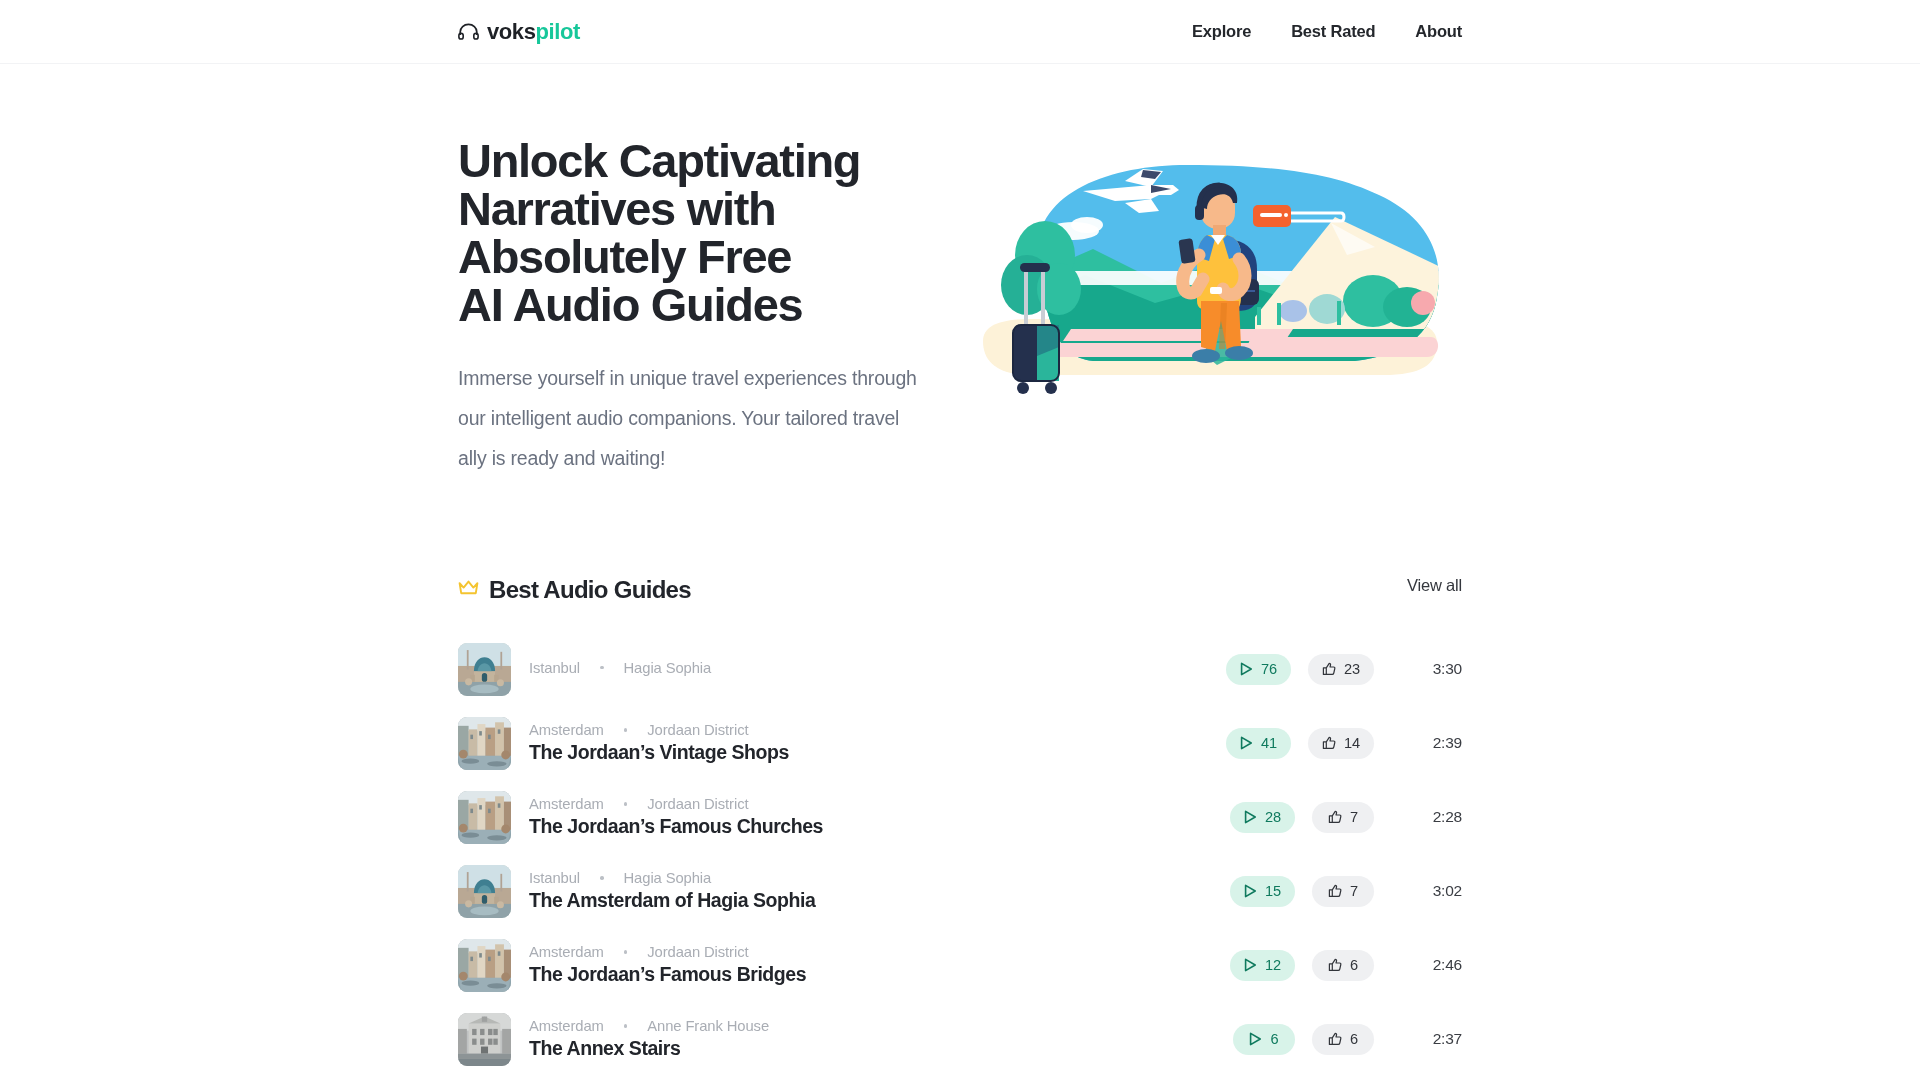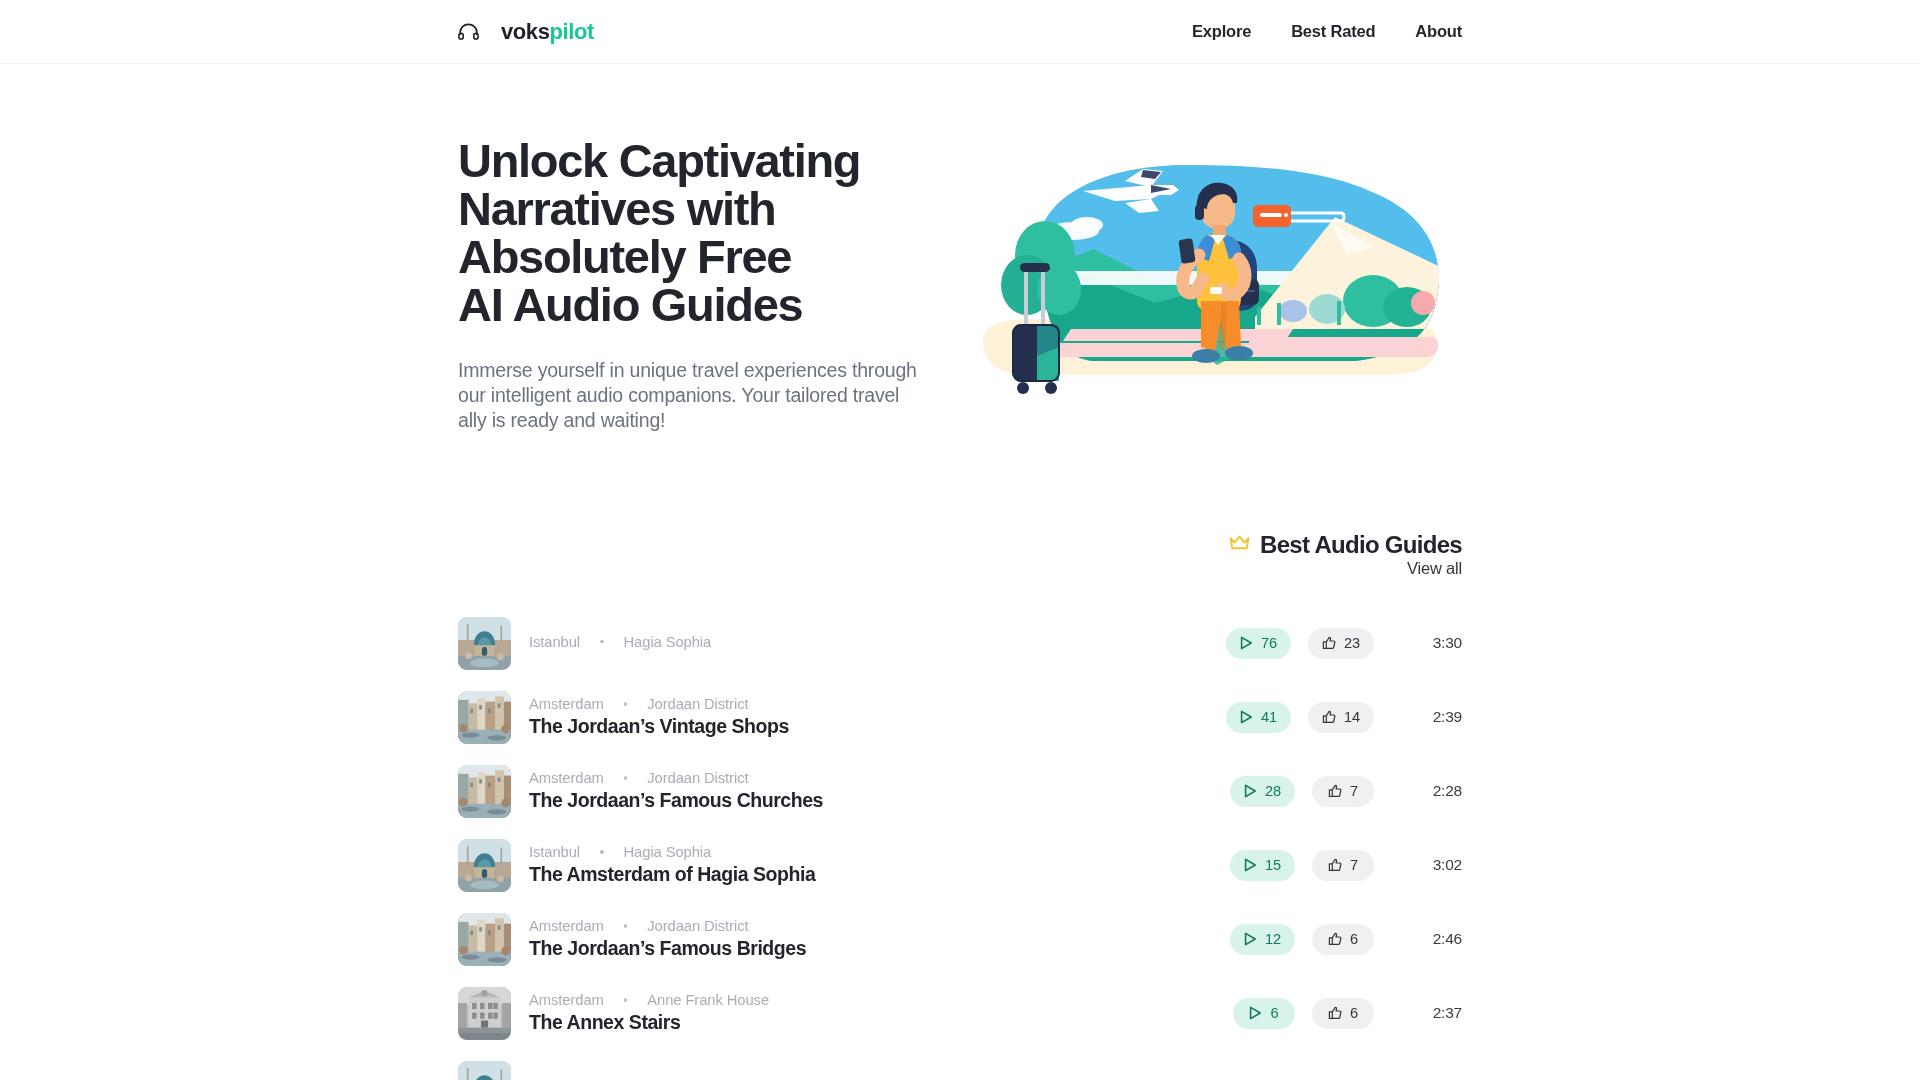--- a/index.html
+++ b/index.html
@@ -27,21 +27,21 @@
     margin: 0 auto;
     display: flex;
     align-items: center;
     justify-content: space-between;
     padding-left: 8px;
     padding-right: 8px;
   }
   .logo {
     display: flex;
     align-items: center;
-    gap: 22px;
+    gap: 8px;
     cursor: pointer;
     justify-content: flex-end;
   }
   .logo-icon { display: flex; align-items: center; }
   .logo-text {
     font-size: 22px;
     font-weight: 700;
     letter-spacing: -0.4px;
     color: #1e2126;
   }
@@ -79,42 +79,41 @@
     font-size: 47px;
     line-height: 48px;
     font-weight: 800;
     letter-spacing: -1.3px;
     color: #22252b;
   }
   .hero-title .ln { display: block; }
   .hero-sub {
     margin-top: 29px;
     font-size: 19.5px;
-    line-height: 25px;
+    line-height: 40px;
     color: #6b7280;
     letter-spacing: -0.2px;
     max-width: 470px;
   }
   .hero-right {
     flex: 1;
     display: flex;
     justify-content: center;
     padding-top: 14px;
   }
 
   
   .section {
     margin-top: 98px;
   }
   .section-head {
     display: flex;
-    align-items: flex-end;
+    align-items: flex-start;
     justify-content: space-between;
     padding-bottom: 2px;
-    flex-direction: column;
   }
   .section-title-wrap {
     display: flex;
     align-items: center;
     gap: 10px;
   }
   .section-title {
     font-size: 24px;
     font-weight: 800;
     color: #22252b;

